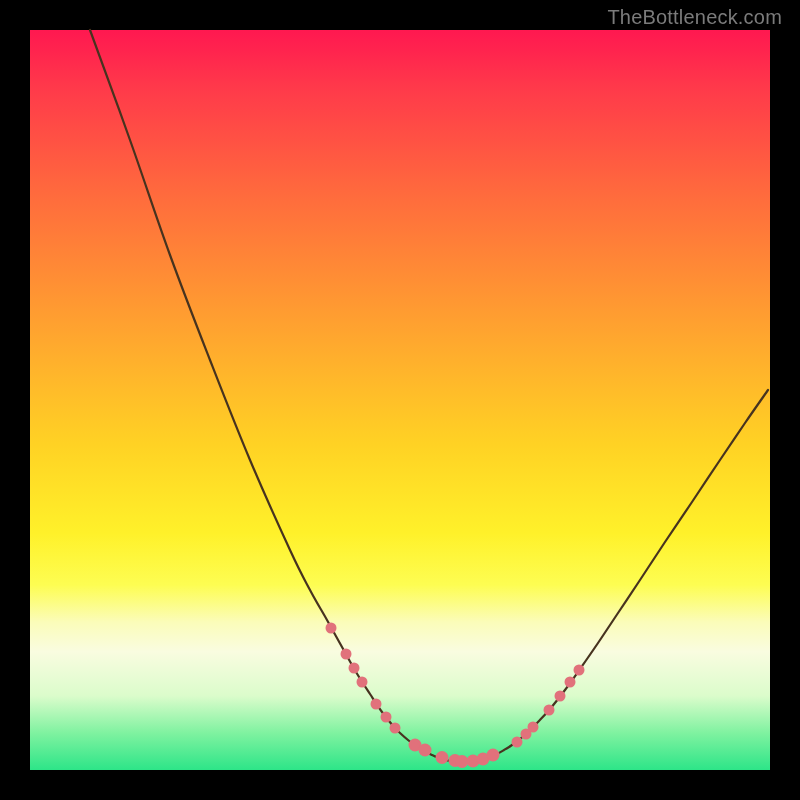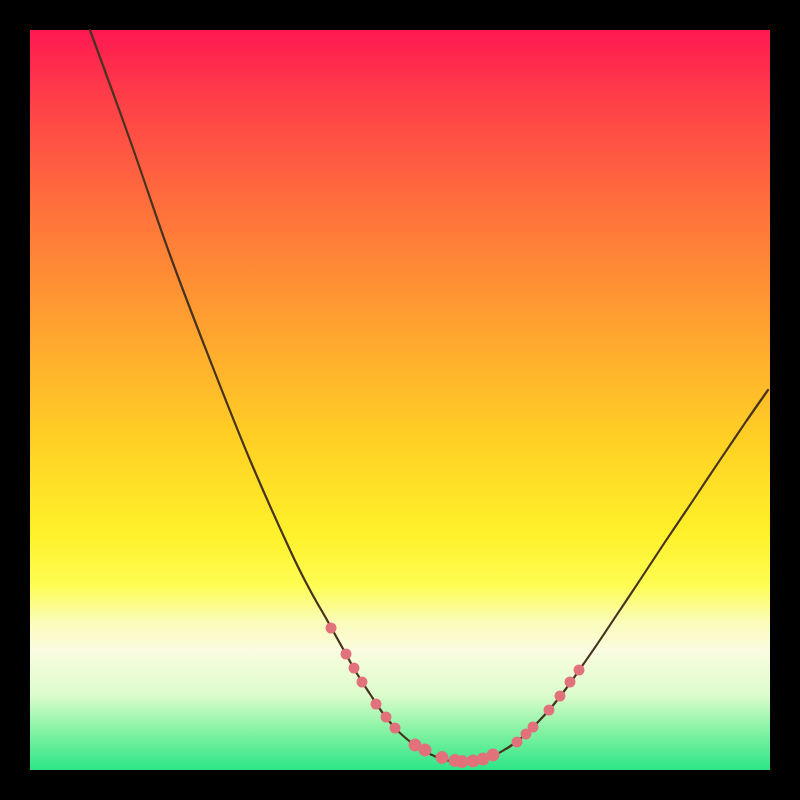--- a/index.html
+++ b/index.html
@@ -71,20 +71,21 @@
   .data-dot-big {
     fill: #e1717b;
     stroke: none;
   }
 </style>
 </head>
 <body>
 
 <div class="stage">
 
+  <div class="watermark">TheBottleneck.com</div>
 
   <div class="plot-area">
     <svg class="curves-svg" viewBox="0 0 740 740">
       <path id="curve-left" class="curve-line" d="M 60 0 C 67.2 19.8, 85.6 69.5, 100 110 C 114.4 150.5, 125.6 185.4, 140 225 C 154.4 264.6, 165.6 293.1, 180 330 C 194.4 366.9, 205.6 395.8, 220 430 C 234.4 464.2, 249.2 496.6, 260 520 C 270.8 543.4, 273.34 547.4, 280 560 C 286.66 572.6, 291.24 579.74, 297 590 C 302.76 600.26, 306.78 607.64, 312 617 C 317.22 626.36, 320.96 633.54, 326 642 C 331.04 650.46, 335.32 656.8, 340 664 C 344.68 671.2, 347.68 676.06, 352 682 C 356.32 687.94, 360.76 693.22, 364 697 C 367.24 700.78, 367.48 700.66, 370 703 C 372.52 705.34, 375.12 707.66, 378 710 C 380.88 712.34, 383.12 714.02, 386 716 C 388.88 717.98, 391.12 719.38, 394 721 C 396.88 722.62, 399.12 723.65, 402 725 C 404.88 726.35, 407.12 727.51, 410 728.5 C 412.88 729.49, 415.12 729.9060000000001, 418 730.5 C 420.88 731.0939999999999, 423.12 731.458, 426 731.8 C 428.88 732.1419999999999, 432.56 732.2919999999999, 434 732.4"></path>
       <path id="curve-right" class="curve-line" d="M 434 732.4 C 435.44 732.2919999999999, 439.12 732.178, 442 731.8 C 444.88 731.4219999999999, 447.12 730.9839999999999, 450 730.3 C 452.88 729.616, 455.12 729.044, 458 728 C 460.88 726.956, 463.12 725.94, 466 724.5 C 468.88 723.06, 471.12 721.71, 474 720 C 476.88 718.29, 479.12 716.98, 482 715 C 484.88 713.02, 487.12 711.34, 490 709 C 492.88 706.66, 494.76 705.06, 498 702 C 501.24 698.94, 504.04 696.14, 508 692 C 511.96 687.86, 515.14 684.76, 520 679 C 524.86 673.24, 529.6 667.2, 535 660 C 540.4 652.8, 544.06 647.46, 550 639 C 555.94 630.54, 561.16 623.08, 568 613 C 574.84 602.92, 580.44 594.34, 588 583 C 595.56 571.66, 601.54 562.78, 610 550 C 618.46 537.22, 625.64 526.04, 635 512 C 644.36 497.96, 652.1 486.76, 662 472 C 671.9 457.24, 680.46 444.22, 690 430 C 699.54 415.78, 706.36 405.6, 715 393 C 723.64 380.4, 733.86 365.94, 738 360"></path>
       <g id="dots-small">
           <circle cx="301" cy="598" r="5.5" class="data-dot"></circle>
           <circle cx="316" cy="624" r="5.5" class="data-dot"></circle>
           <circle cx="324" cy="638" r="5.5" class="data-dot"></circle>
           <circle cx="332" cy="652" r="5.5" class="data-dot"></circle>

